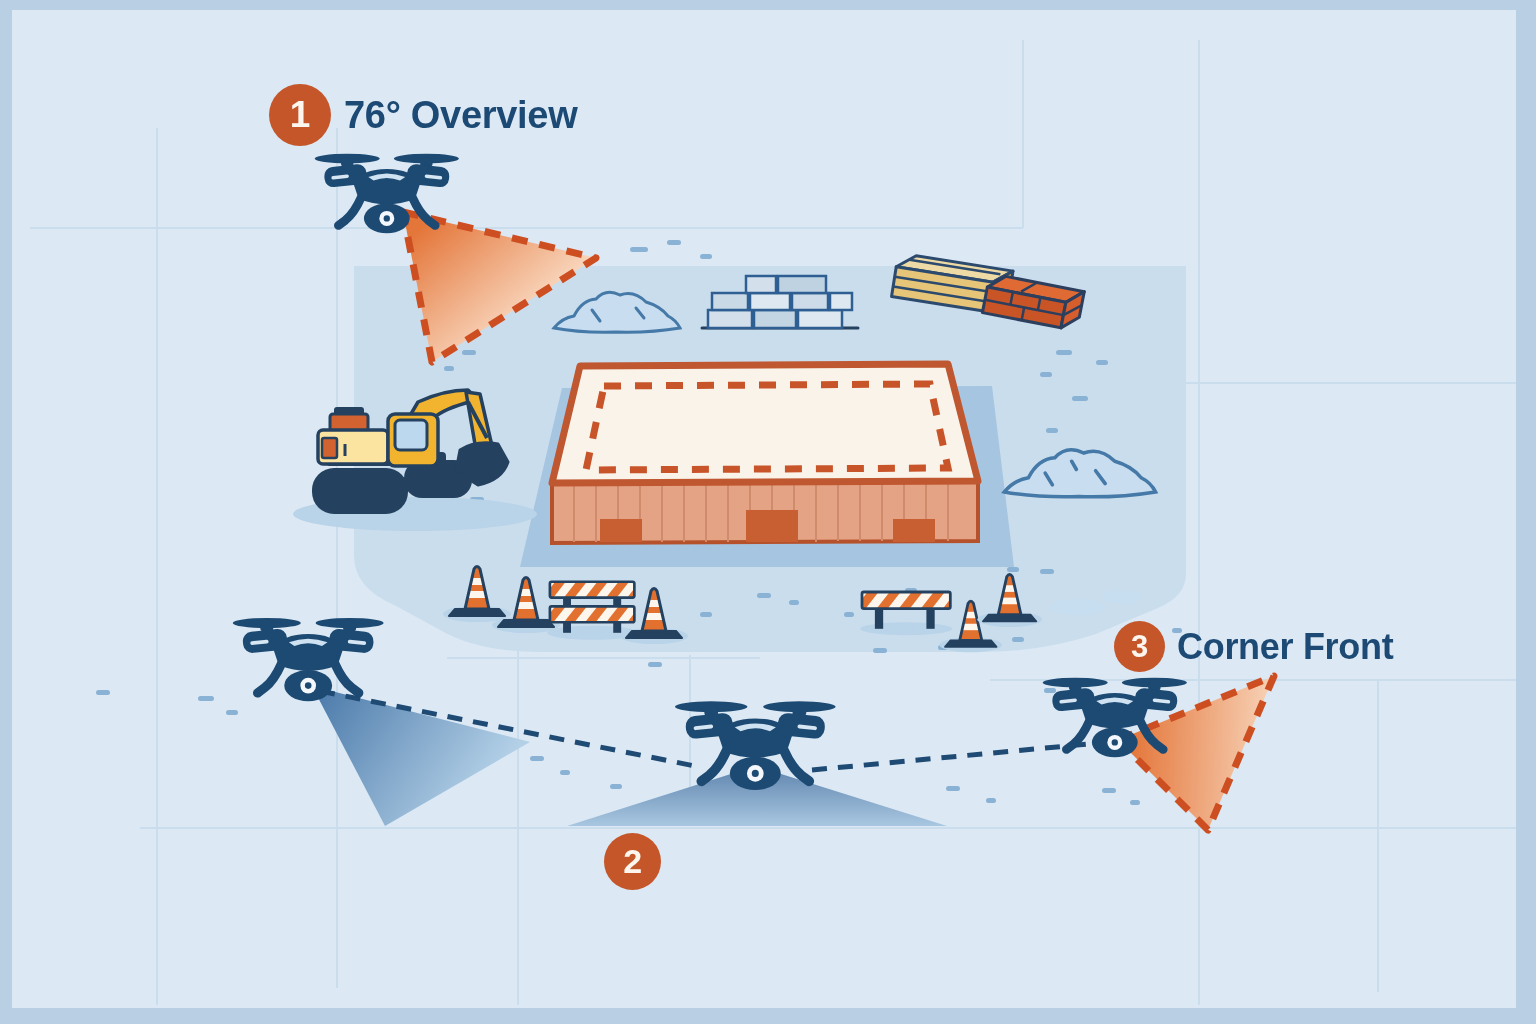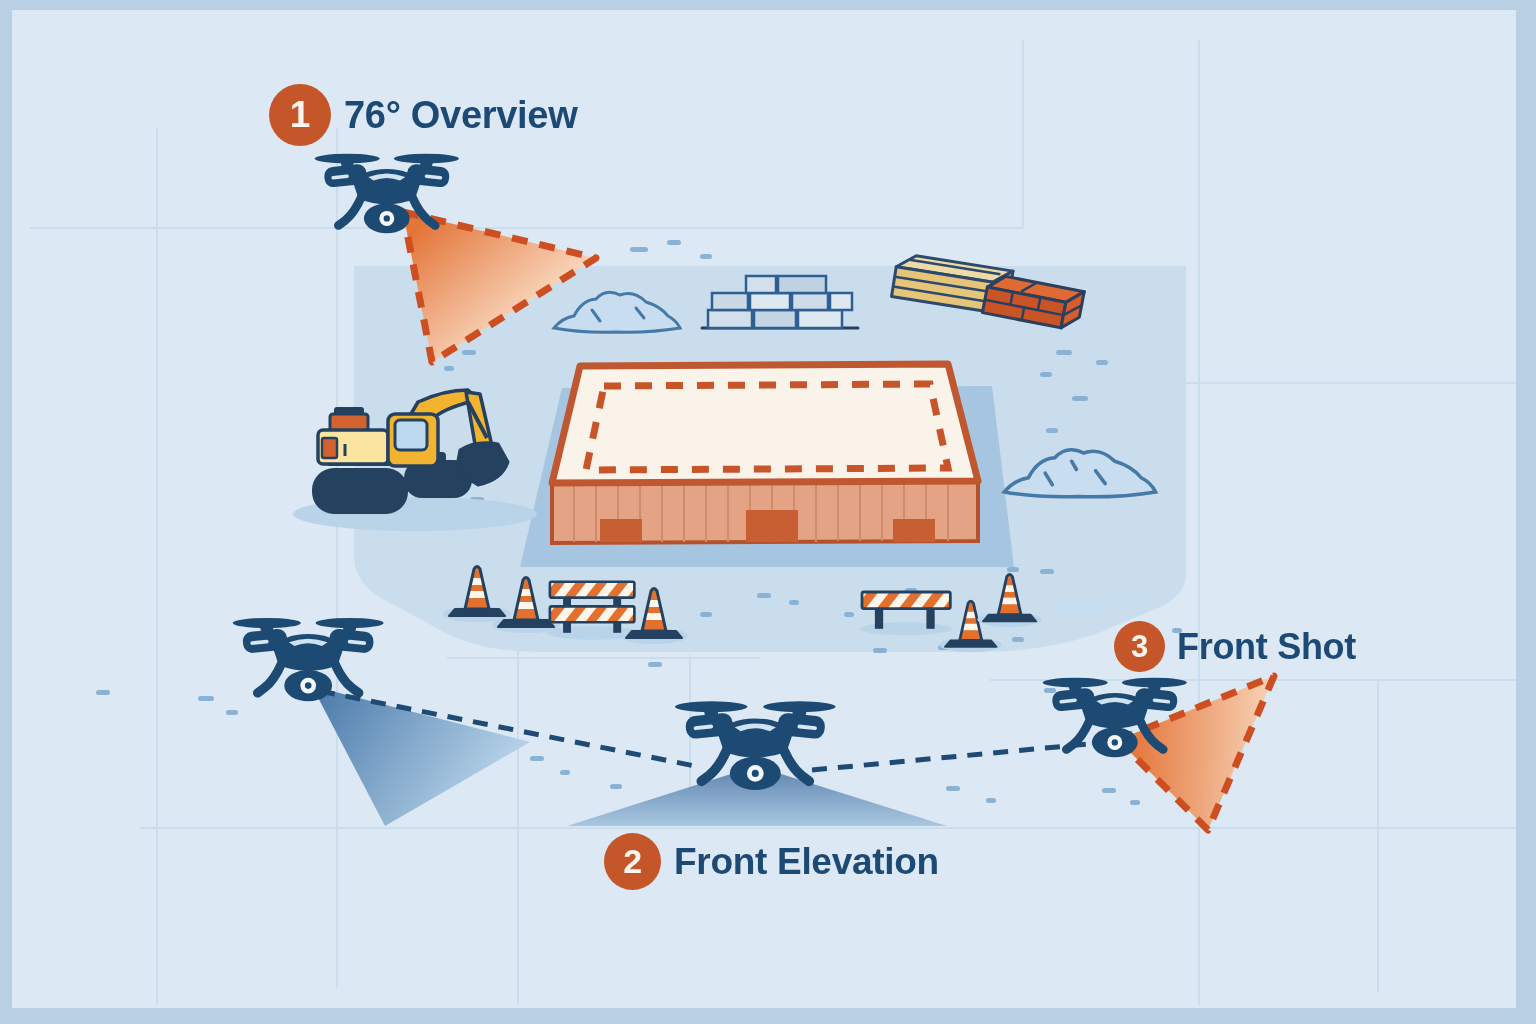--- a/index.html
+++ b/index.html
@@ -320,21 +320,20 @@
   </g>
 </svg>
 
 <div class="anno" id="anno-1">
   <div class="badge">1</div>
   <div>76° Overview</div>
 </div>
 
 <div class="anno" id="anno-2">
   <div class="badge">2</div>
-  <div>Front Elevation</div>
 </div>
 
 <div class="anno" id="anno-3">
   <div class="badge">3</div>
-  <div>Front Shot</div>
+  <div>Corner Front</div>
 </div>
 
 </div>
 
 </body></html>

